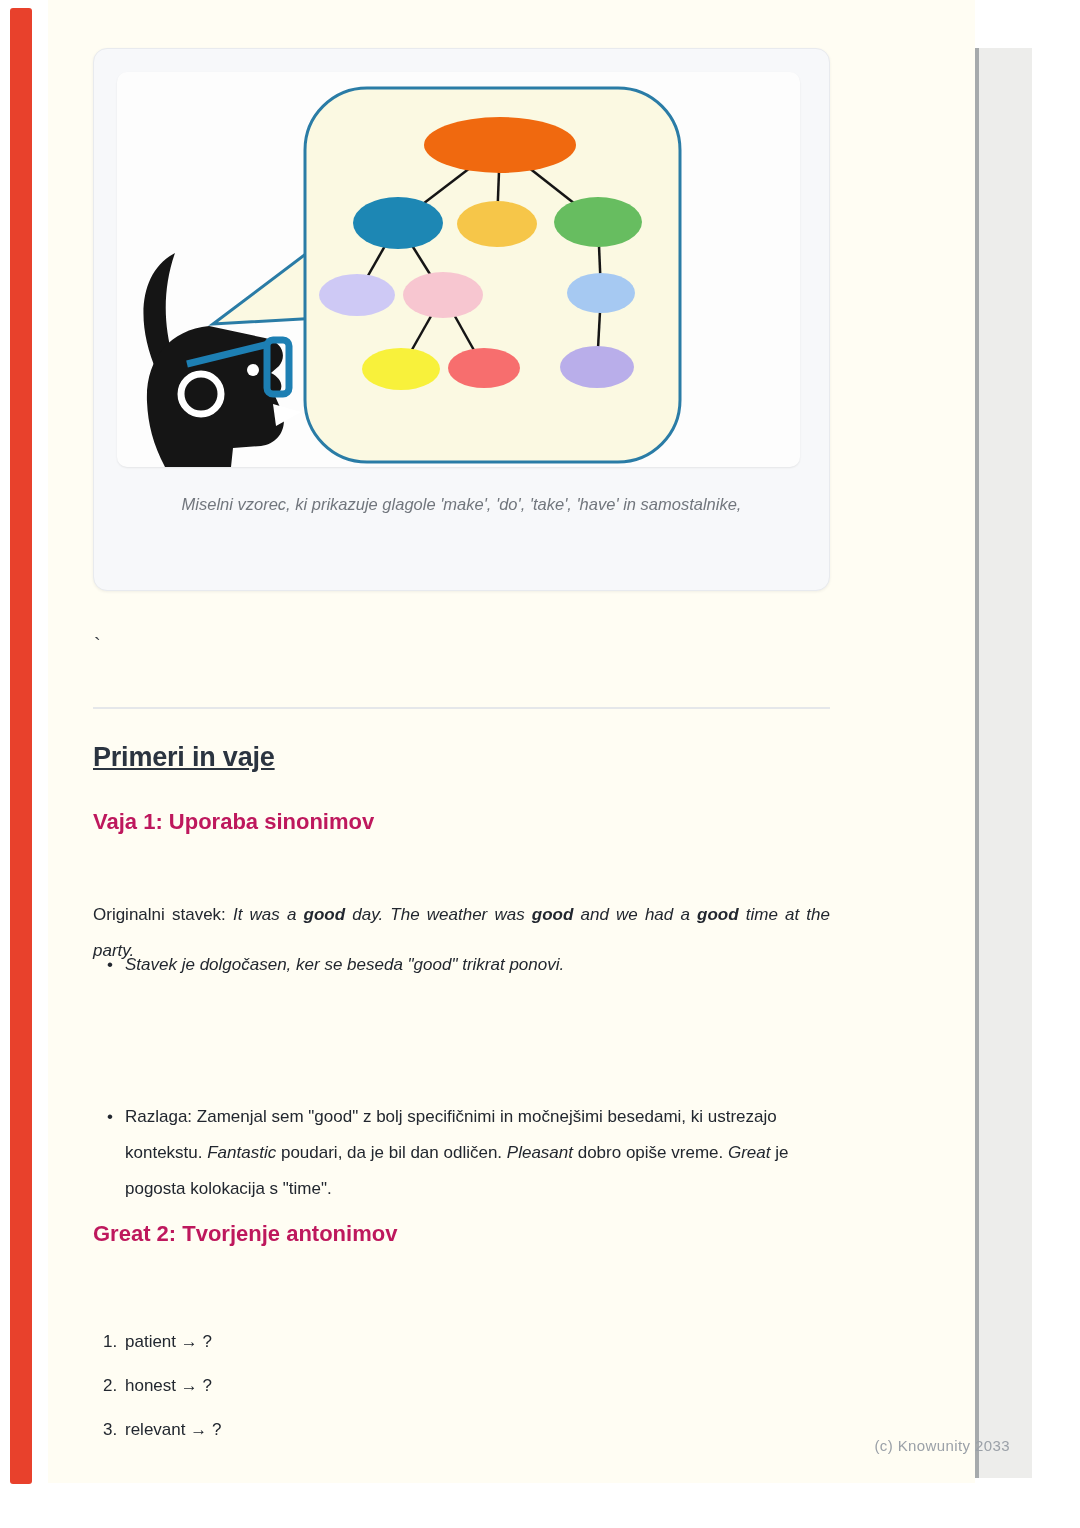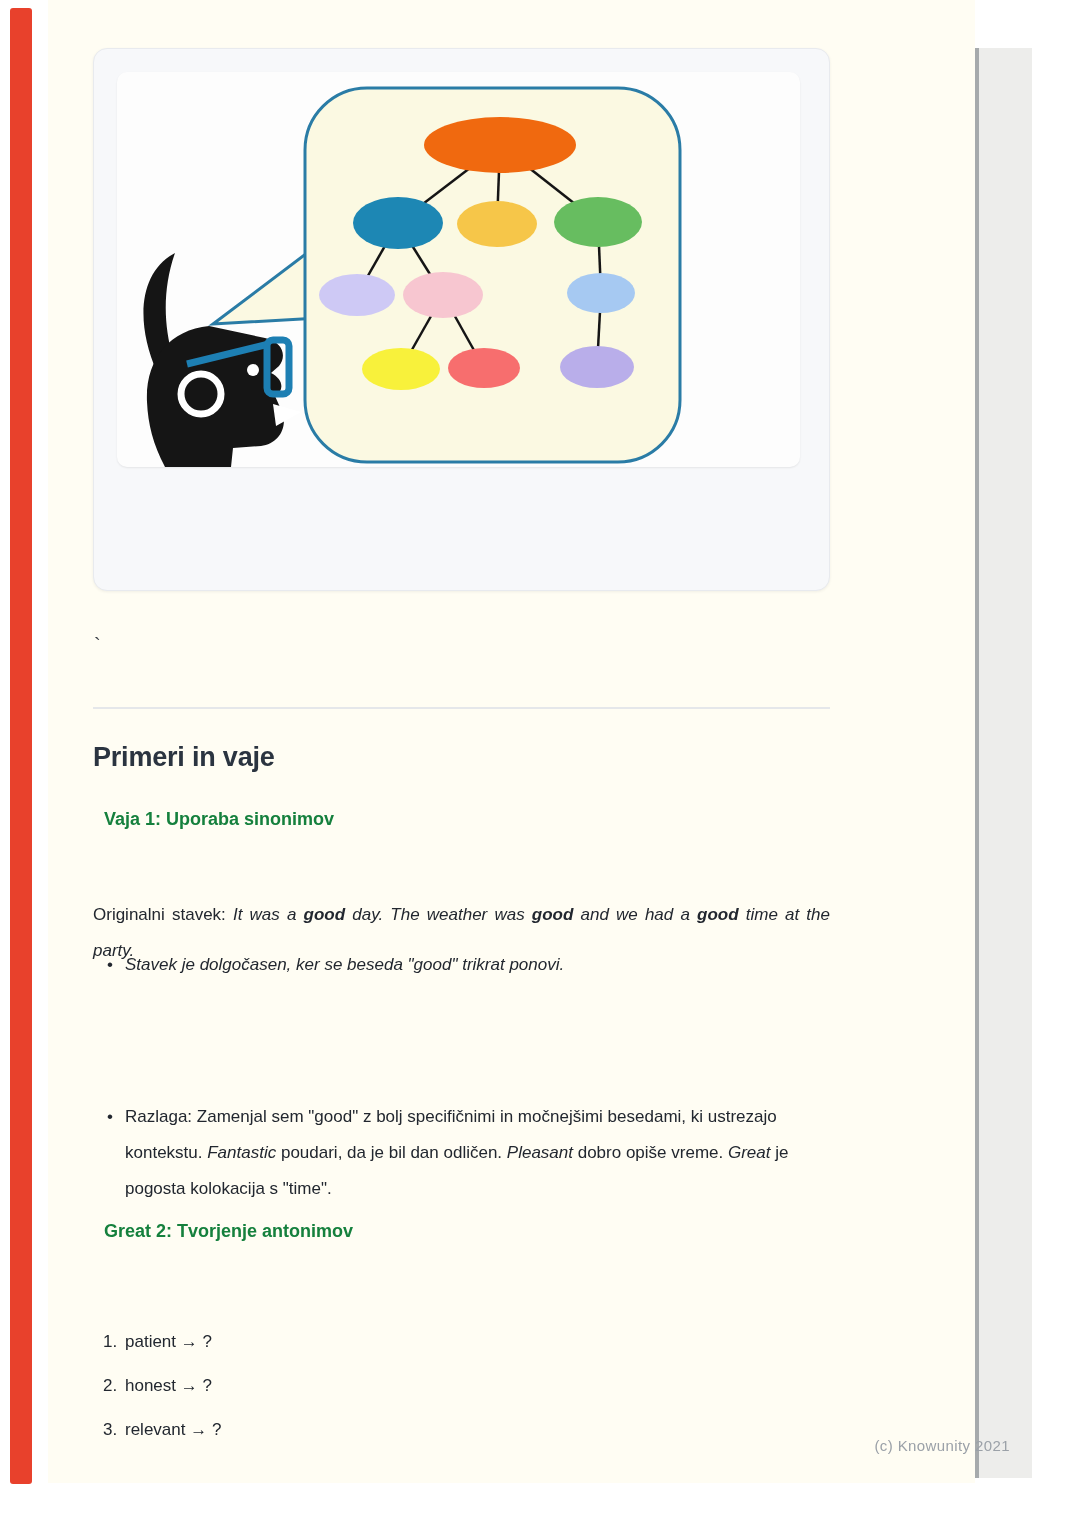--- a/index.html
+++ b/index.html
@@ -23,22 +23,23 @@
   }
   .caption{
     position:absolute;left:93px;top:489px;width:737px;text-align:center;
     font-style:italic;font-size:16.5px;line-height:30px;color:#71767d;
   }
   .stray{position:absolute;left:94px;top:634px;font-size:20px;color:#3a3f46;}
   .divider{position:absolute;left:93px;top:707px;width:737px;height:2px;background:#e5e7ea;}
   .h1{
     position:absolute;left:93px;top:742px;font-size:27px;font-weight:700;color:#2b3440;
     letter-spacing:-0.2px;
+    text-decoration:underline;
   }
-  .subhead{position:absolute;left:104px;font-size:18px;font-weight:700;color:#15803d;}
+  .subhead{position:absolute;left:93px;font-size:22px;font-weight:700;color:#be185d;}
   .para{position:absolute;left:93px;width:737px;font-size:17px;line-height:36px;text-align:justify;margin-top:40px;}
   .plain{position:absolute;left:93px;width:737px;font-size:17px;line-height:36px;}
   .bullet-row{position:absolute;left:93px;width:737px;display:flex;box-sizing:border-box;padding-left:14px;font-size:17px;line-height:36px;}
   .bullet-row .marker{width:18px;flex:0 0 18px;}
   .bullet-row .btxt{flex:1;}
   .num-list{position:absolute;left:93px;width:737px;}
   .num-item{display:flex;box-sizing:border-box;padding-left:10px;font-size:17px;line-height:36px;margin-bottom:8px;}
   .num-item .nmark{width:22px;flex:0 0 22px;}
   .i{font-style:italic;}
   .b{font-weight:400;}
@@ -95,20 +96,21 @@
           <line x1="70" y1="292" x2="152" y2="272"></line>
           <rect x="150" y="268" width="22" height="54" rx="6"></rect>
         </g>
         <circle cx="136" cy="298" r="6" fill="#ffffff" stroke="none"></circle>
         <path d="M 156 332 L 184 340 L 159 354 Z" fill="#ffffff" stroke="none"></path>
       </g>
     </svg>
   </div>
 
   <div class="caption">
+    <div>Miselni vzorec, ki prikazuje glagole 'make', 'do', 'take', 'have' in samostalnike,</div>
   </div>
 
   <div class="stray">`</div>
 
   <div class="divider"></div>
 
   <div class="h1">Primeri in vaje</div>
 
   <div class="subhead" style="top:809px;">Vaja 1: Uporaba sinonimov</div>
 
@@ -138,15 +140,15 @@
     <div class="num-item">
       <span class="nmark">2.</span>
       <span><span class="b">honest</span><span> → ?</span></span>
     </div>
     <div class="num-item">
       <span class="nmark">3.</span>
       <span><span class="b">relevant</span><span> → ?</span></span>
     </div>
   </div>
 
-  <div class="watermark">(c) Knowunity 2021</div>
+  <div class="watermark">(c) Knowunity 2033</div>
 
 </div>
 
 </body></html>

